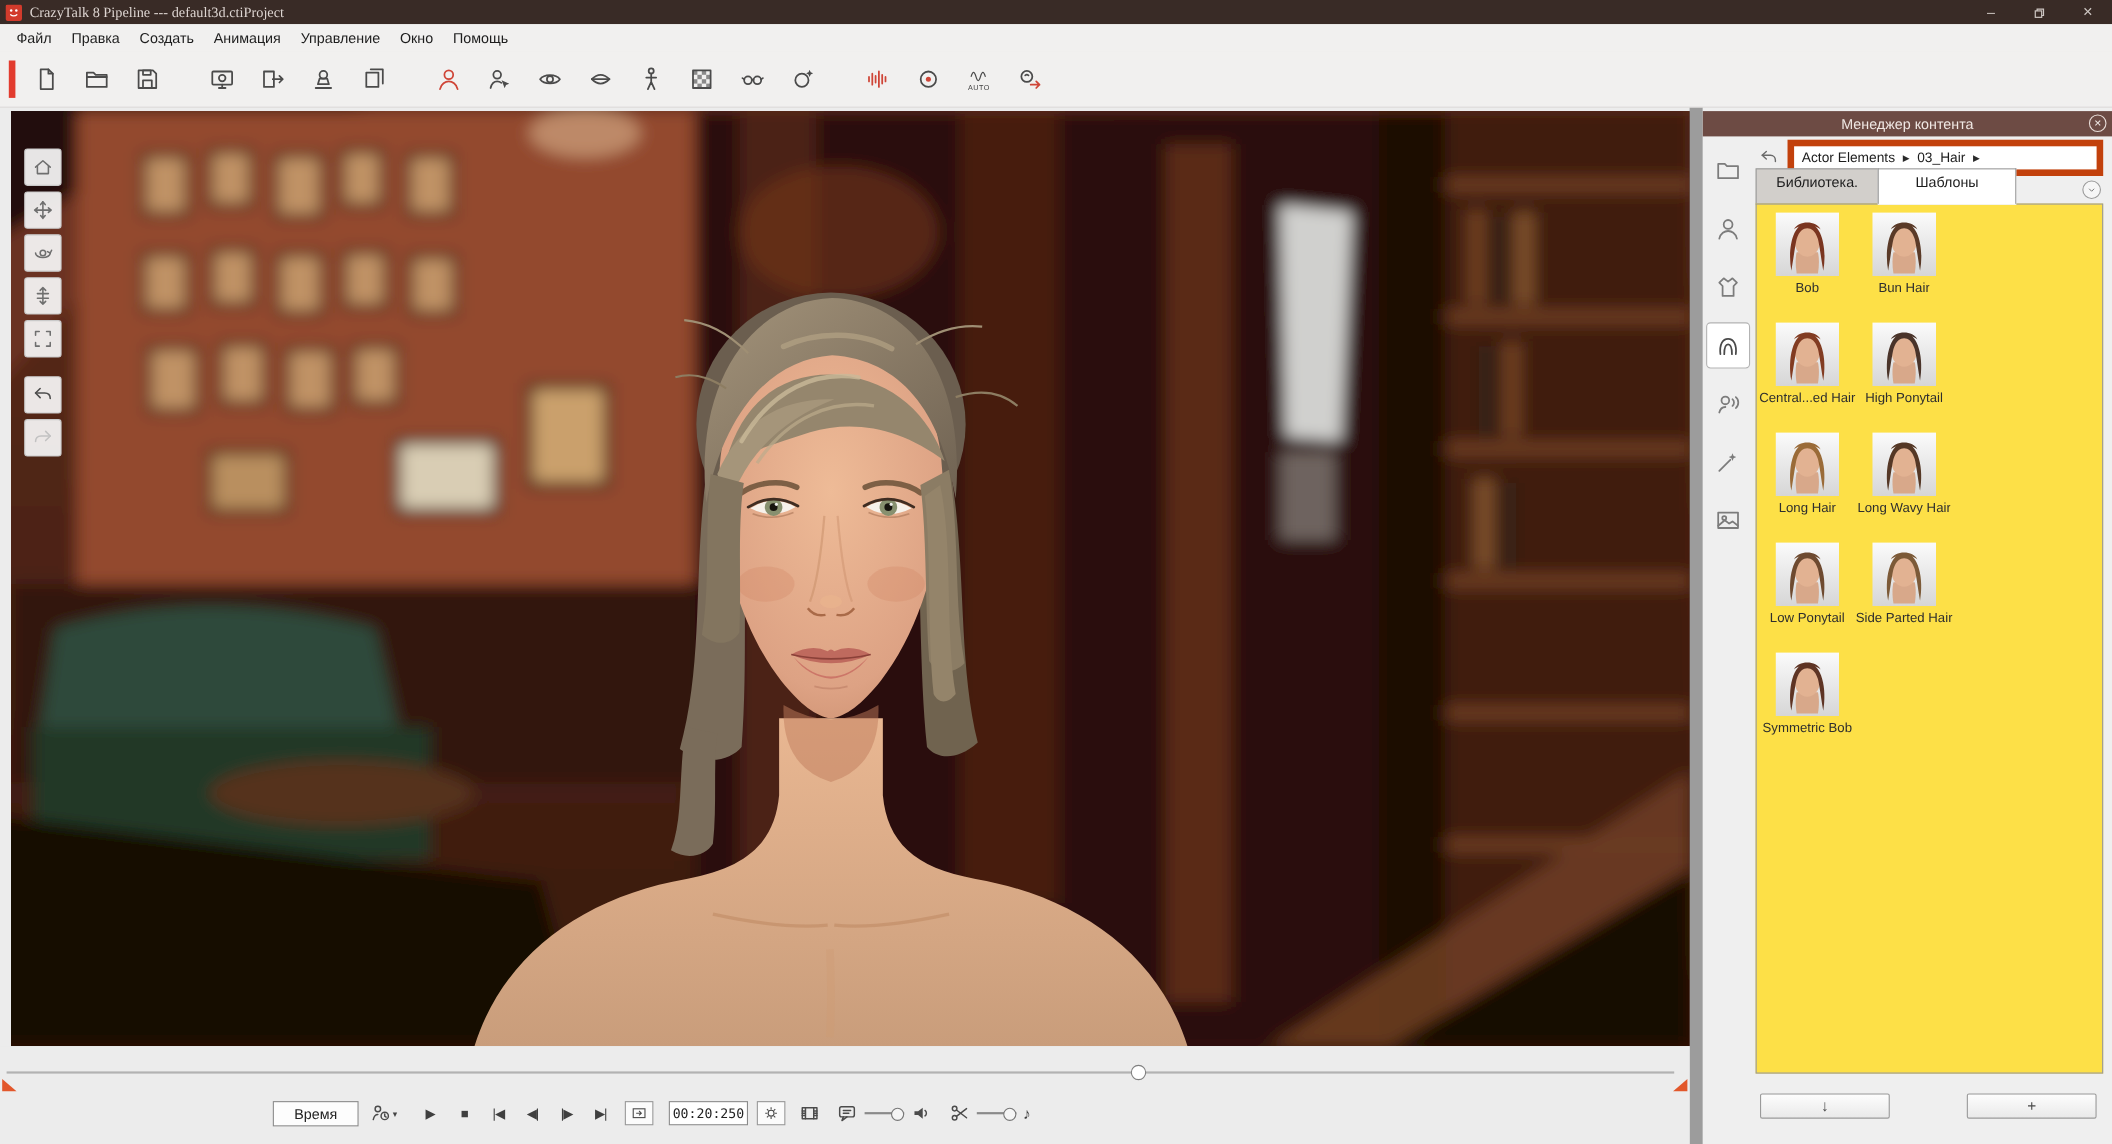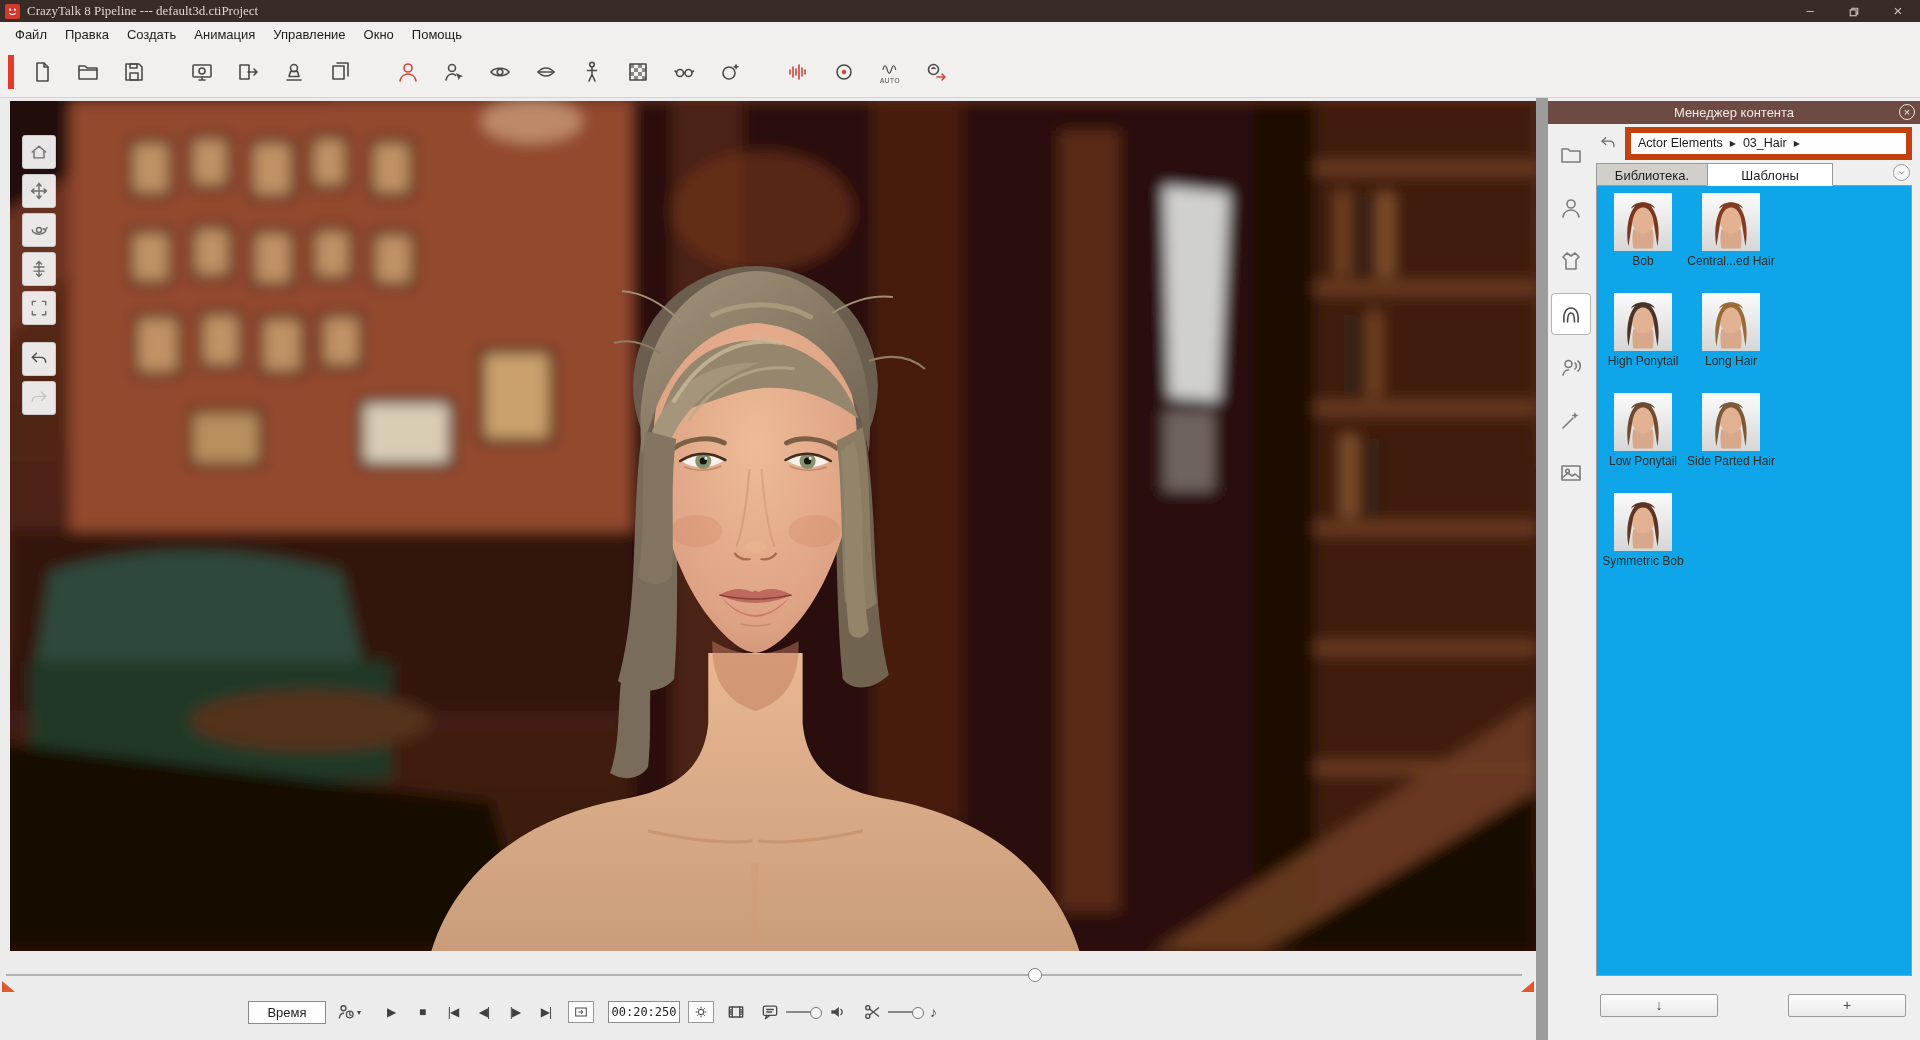--- a/index.html
+++ b/index.html
@@ -88,27 +88,27 @@
   .cat-btn.selected{background:#fff;border:1px solid #b3b3b3;}
   .cat-btn.selected svg{stroke:#4a4a4a;}
   .cm-main{flex:1;display:flex;flex-direction:column;padding:6px 8px 0 2px;min-width:0;}
   .crumb-row{height:26px;display:flex;align-items:center;gap:5px;}
   .crumb-back svg{width:18px;height:18px;stroke:#6a6a6a;fill:none;stroke-width:1.7;stroke-linecap:round;stroke-linejoin:round;}
   .crumb-box{flex:1;height:21px;background:#fff;border:6px solid #c2410c;display:flex;align-items:center;
              font-size:12.5px;color:#1c1c1c;padding:0 7px;gap:7px;white-space:nowrap;overflow:hidden;}
   .crumb-sep{font-size:8px;color:#2a2a2a;}
   .crumb-item{cursor:default;}
   .tabs-row{display:flex;align-items:flex-end;margin-top:5px;position:relative;height:25px;}
-  .tab{padding:4px 0 2px;width:112px;text-align:center;font-size:13px;color:#1d1d1d;background:#d2cfcb;
+  .tab{padding:4px 0 12px;width:112px;text-align:center;font-size:13px;color:#1d1d1d;background:#d2cfcb;
        border:1px solid #9a9a9a;margin-right:-1px;position:relative;}
   .tab.active{background:#fff;border-bottom:1px solid #fff;z-index:2;width:126px;}
   .tab-expander{position:absolute;right:2px;top:3px;width:17px;height:17px;border-radius:50%;border:1px solid #9a9a9a;
                 display:flex;align-items:center;justify-content:center;background:#f6f6f6;}
   .tab-expander svg{width:11px;height:11px;stroke:#6a6a6a;fill:none;stroke-width:1.8;}
-  .content-area{flex:1;background:#0ea5e9;border:1px solid #9a9a9a;margin-top:-1px;overflow:hidden;padding:7px 2px 0 2px;z-index:1;}
+  .content-area{flex:1;background:#fde047;border:1px solid #9a9a9a;margin-top:-1px;overflow:hidden;padding:7px 2px 0 2px;z-index:1;}
   .tpl-grid{display:grid;grid-template-columns:88px 88px;grid-auto-rows:100px;justify-items:center;}
   .tpl-item{width:88px;display:flex;flex-direction:column;align-items:center;}
   .thumb{width:58px;height:58px;color:var(--hair,#6b4a32);display:block;}
   .tpl-label{margin-top:3px;font-size:12px;color:#2e2e2e;max-width:96px;white-space:nowrap;overflow:hidden;text-align:center;}
   .cm-footer{height:58px;display:flex;align-items:center;justify-content:space-between;padding:0 6px 6px 4px;}
   .foot-btn{width:118px;height:23px;border:1px solid #9a9a9a;background:linear-gradient(#fdfdfd,#e9e9e9);
             font-size:14px;color:#4a4a4a;border-radius:2px;}
 </style>
 </head>
 <body>
@@ -660,36 +660,48 @@
           <div class="content-area">
             <div class="tpl-grid">
 
               <div class="tpl-item">
                 <svg class="thumb" style="--hair: #7a3520;">
                     <use href="#sym-hair-thumb"></use>
                   </svg>
                 <span class="tpl-label">Bob</span>
               </div>
               <div class="tpl-item">
+                <svg class="thumb" style="--hair: #5a3a28;">
+                    <use href="#sym-hair-thumb"></use>
+                  </svg>
+                <span class="tpl-label">Bun Hair</span>
+              </div>
+              <div class="tpl-item">
                 <svg class="thumb" style="--hair: #823c22;">
                     <use href="#sym-hair-thumb"></use>
                   </svg>
                 <span class="tpl-label">Central...ed Hair</span>
               </div>
               <div class="tpl-item">
                 <svg class="thumb" style="--hair: #4a342a;">
                     <use href="#sym-hair-thumb"></use>
                   </svg>
                 <span class="tpl-label">High Ponytail</span>
               </div>
               <div class="tpl-item">
                 <svg class="thumb" style="--hair: #9a6b38;">
                     <use href="#sym-hair-thumb"></use>
                   </svg>
                 <span class="tpl-label">Long Hair</span>
+              </div>
+              <div class="tpl-item">
+                <svg class="thumb" style="--hair: #553826;">
+                    <use href="#sym-hair-thumb"></use>
+                  </svg>
+                <span class="tpl-label">Long Wavy Hair</span>
               </div>
               <div class="tpl-item">
                 <svg class="thumb" style="--hair: #6e4a30;">
                     <use href="#sym-hair-thumb"></use>
                   </svg>
                 <span class="tpl-label">Low Ponytail</span>
               </div>
               <div class="tpl-item">
                 <svg class="thumb" style="--hair: #7c5a38;">
                     <use href="#sym-hair-thumb"></use>

